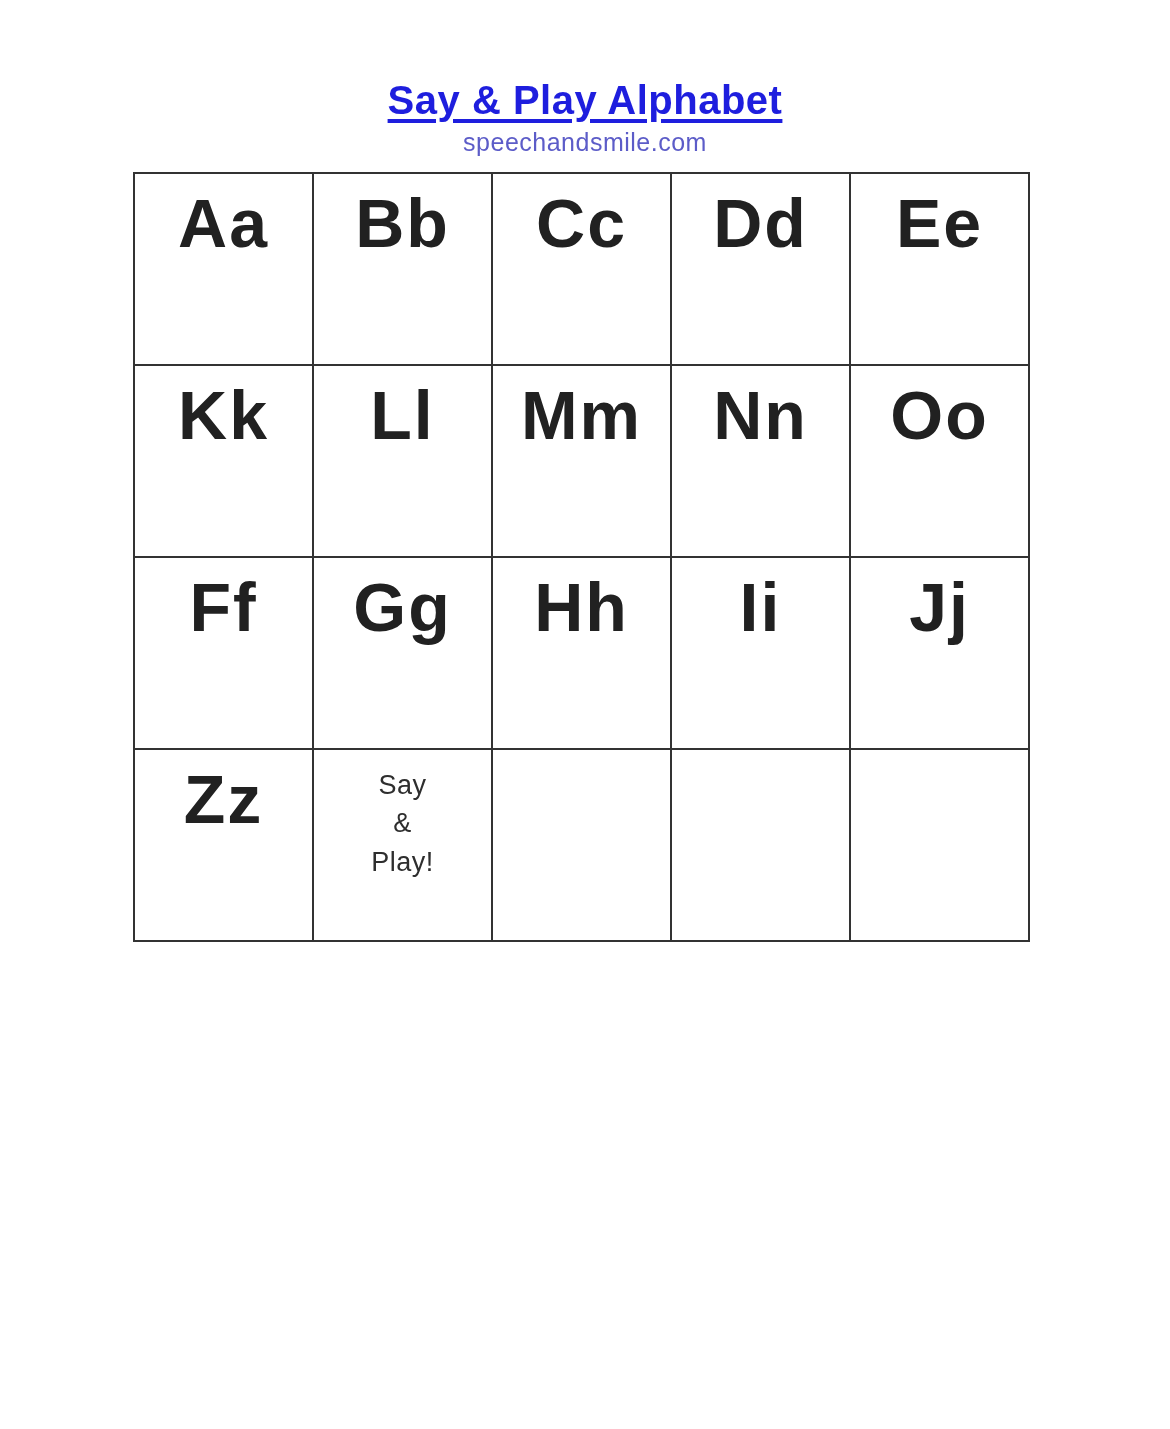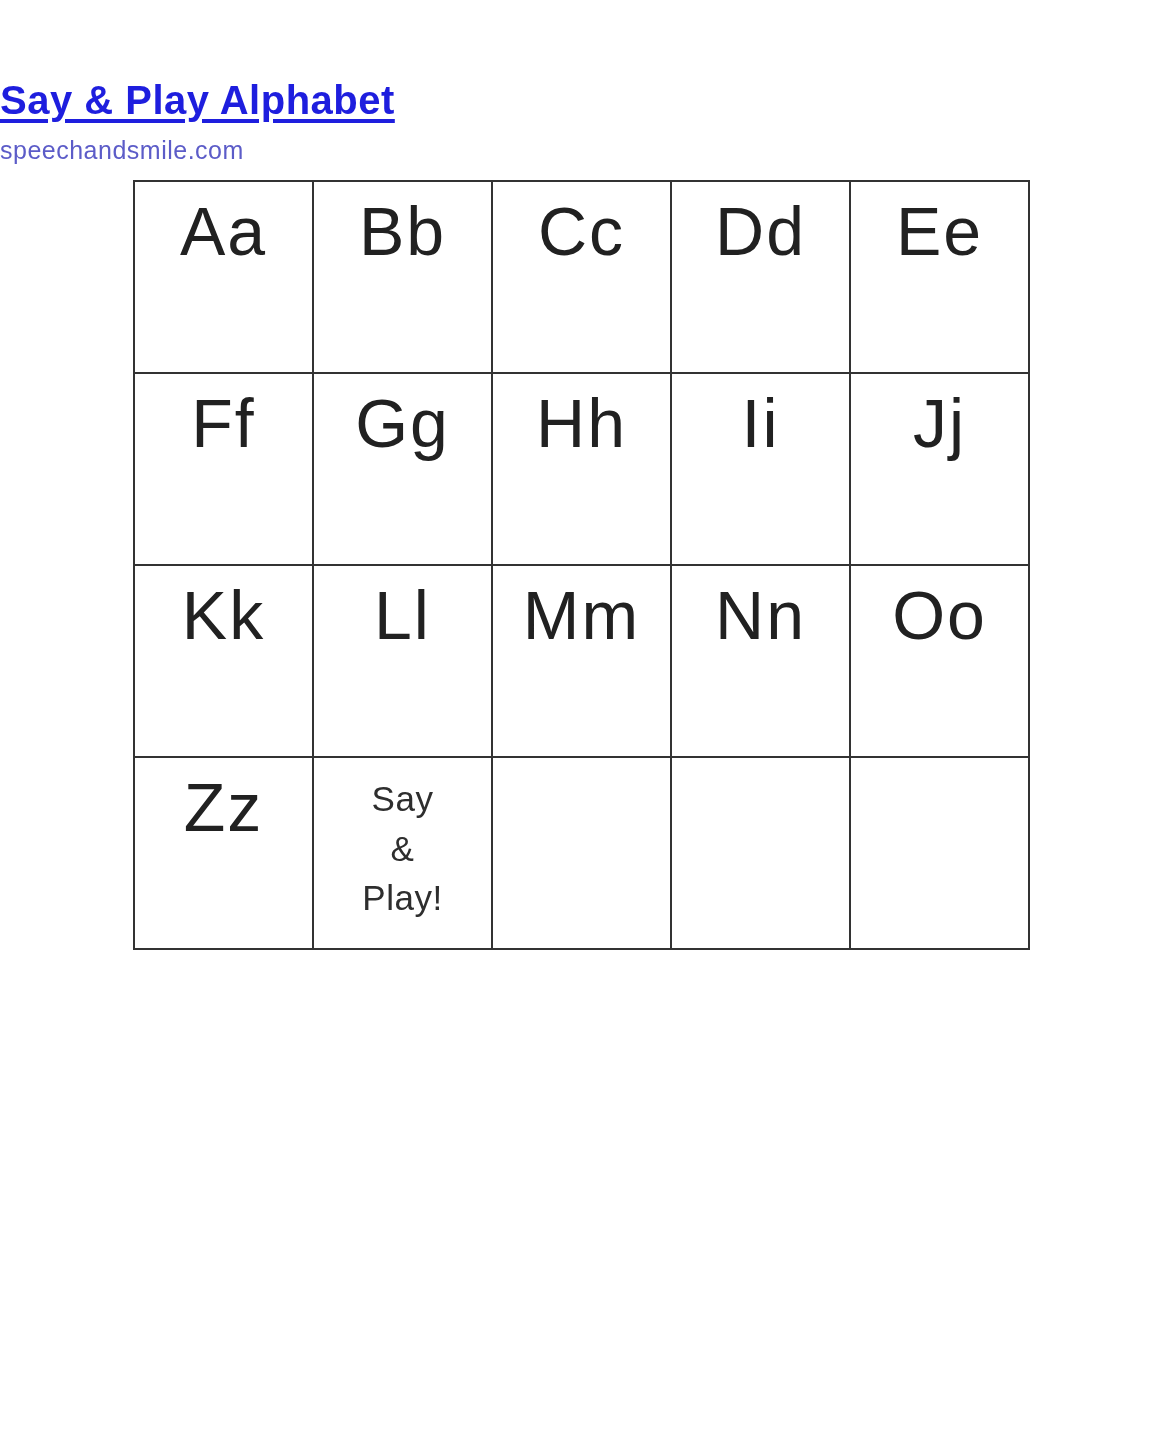--- a/index.html
+++ b/index.html
@@ -10,32 +10,32 @@
   }
   body {
     width: 1170px;
     height: 1429px;
     font-family: "Liberation Sans", "DejaVu Sans", sans-serif;
     position: relative;
     overflow: hidden;
   }
   .page-title {
     margin: 78px 0 0 0;
-    text-align: left;
+    text-align: center;
     font-size: 40px;
     font-weight: 700;
     color: #1e1ede;
     text-decoration: underline;
     text-decoration-thickness: 4px;
     text-underline-offset: 5px;
     letter-spacing: 0.5px;
   }
   .subtitle {
-    margin-top: 13px;
-    text-align: left;
+    margin-top: 5px;
+    text-align: center;
     font-size: 25px;
     font-weight: 400;
     color: #5c5cc8;
     letter-spacing: 0.5px;
   }
   table.alpha-table {
     border-collapse: collapse;
     table-layout: fixed;
     width: 897px;
     margin: 15px 0 0 133px;
@@ -43,28 +43,28 @@
   table.alpha-table td {
     width: 20%;
     height: 192px;
     border: 2px solid #333333;
     text-align: center;
     vertical-align: top;
     background: #ffffff;
   }
   td.letter-cell {
     font-size: 68px;
-    font-weight: 400;
+    font-weight: 700;
     color: #212121;
     letter-spacing: 2px;
     padding-top: 14px;
     line-height: 1.05;
   }
   td.sayplay-cell {
-    font-size: 35px;
+    font-size: 27px;
     font-weight: 300;
     color: #2e2e2e;
     padding-top: 16px;
     line-height: 1.42;
     letter-spacing: 0.5px;
   }
 </style>
 </head>
 <body>
 
@@ -77,32 +77,32 @@
   <table class="alpha-table">
     <tbody>
       <tr>
         <td class="letter-cell">Aa</td>
         <td class="letter-cell">Bb</td>
         <td class="letter-cell">Cc</td>
         <td class="letter-cell">Dd</td>
         <td class="letter-cell">Ee</td>
       </tr>
       <tr>
+        <td class="letter-cell">Kk</td>
+        <td class="letter-cell">Ll</td>
+        <td class="letter-cell">Mm</td>
+        <td class="letter-cell">Nn</td>
+        <td class="letter-cell">Oo</td>
+      </tr>
+      <tr>
         <td class="letter-cell">Ff</td>
         <td class="letter-cell">Gg</td>
         <td class="letter-cell">Hh</td>
         <td class="letter-cell">Ii</td>
         <td class="letter-cell">Jj</td>
-      </tr>
-      <tr>
-        <td class="letter-cell">Kk</td>
-        <td class="letter-cell">Ll</td>
-        <td class="letter-cell">Mm</td>
-        <td class="letter-cell">Nn</td>
-        <td class="letter-cell">Oo</td>
       </tr>
       <tr>
         <td class="letter-cell">Zz</td>
         <td class="sayplay-cell">
           <div>Say</div>
           <div>&amp;</div>
           <div>Play!</div>
         </td>
         <td class="letter-cell"></td>
         <td class="letter-cell"></td>

